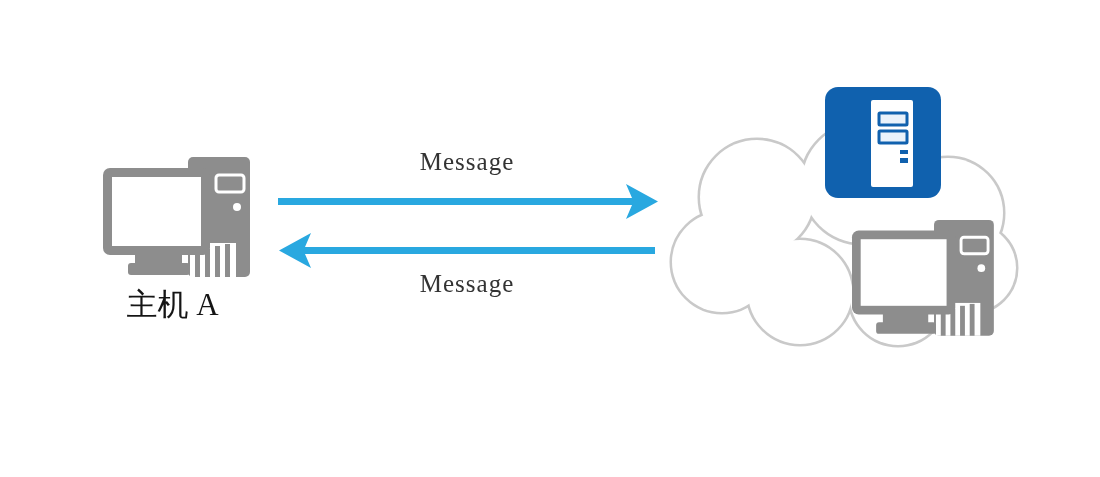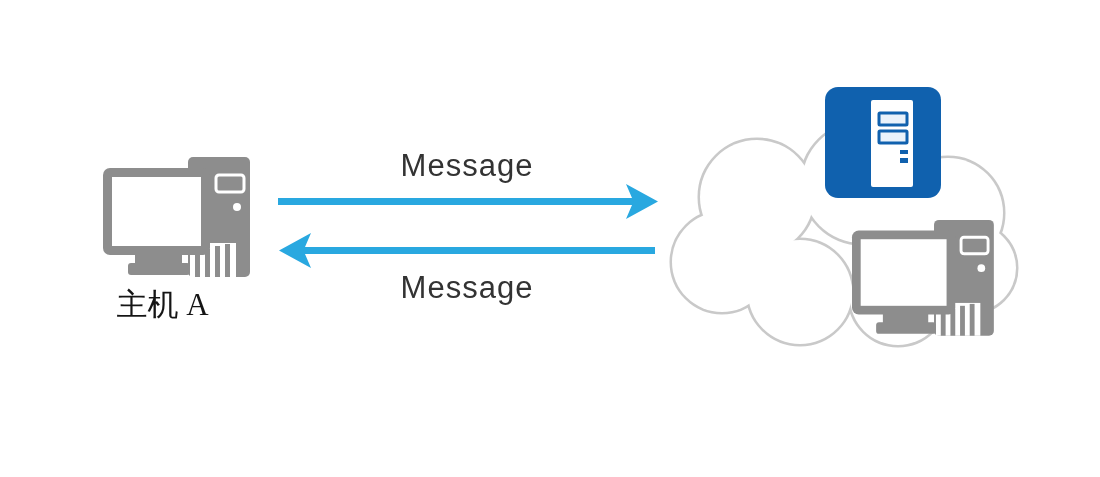--- a/index.html
+++ b/index.html
@@ -31,30 +31,30 @@
     display: block;
   }
   .label {
     position: absolute;
     text-align: center;
     white-space: nowrap;
     user-select: none;
   }
   .msg-label {
     width: 220px;
-    font-family: Liberation Sans, sans-serif;
-    font-size: 31px;
+    font-family: Liberation Serif, serif;
+    font-size: 25px;
     font-weight: 500;
     color: var(--text-dark);
     letter-spacing: 1px;
   }
   .msg-top    { left: 357px; top: 148px; }
   .msg-bottom { left: 357px; top: 270px; }
   .host-label {
-    left: 85px; top: 284px; width: 155px;
+    left: 95px; top: 284px; width: 155px;
     font-family: "Liberation Serif", "DejaVu Serif", serif;
     font-size: 31px;
     color: #151515;
   }
   
   .pc-body   { fill: var(--icon-gray); }
   .pc-screen { fill: #ffffff; }
   .pc-notch  { fill: #ffffff; }
   .pc-slat   { fill: var(--icon-gray); }
   .pc-vent   { fill: none; stroke: #ffffff; stroke-width: 3; }

